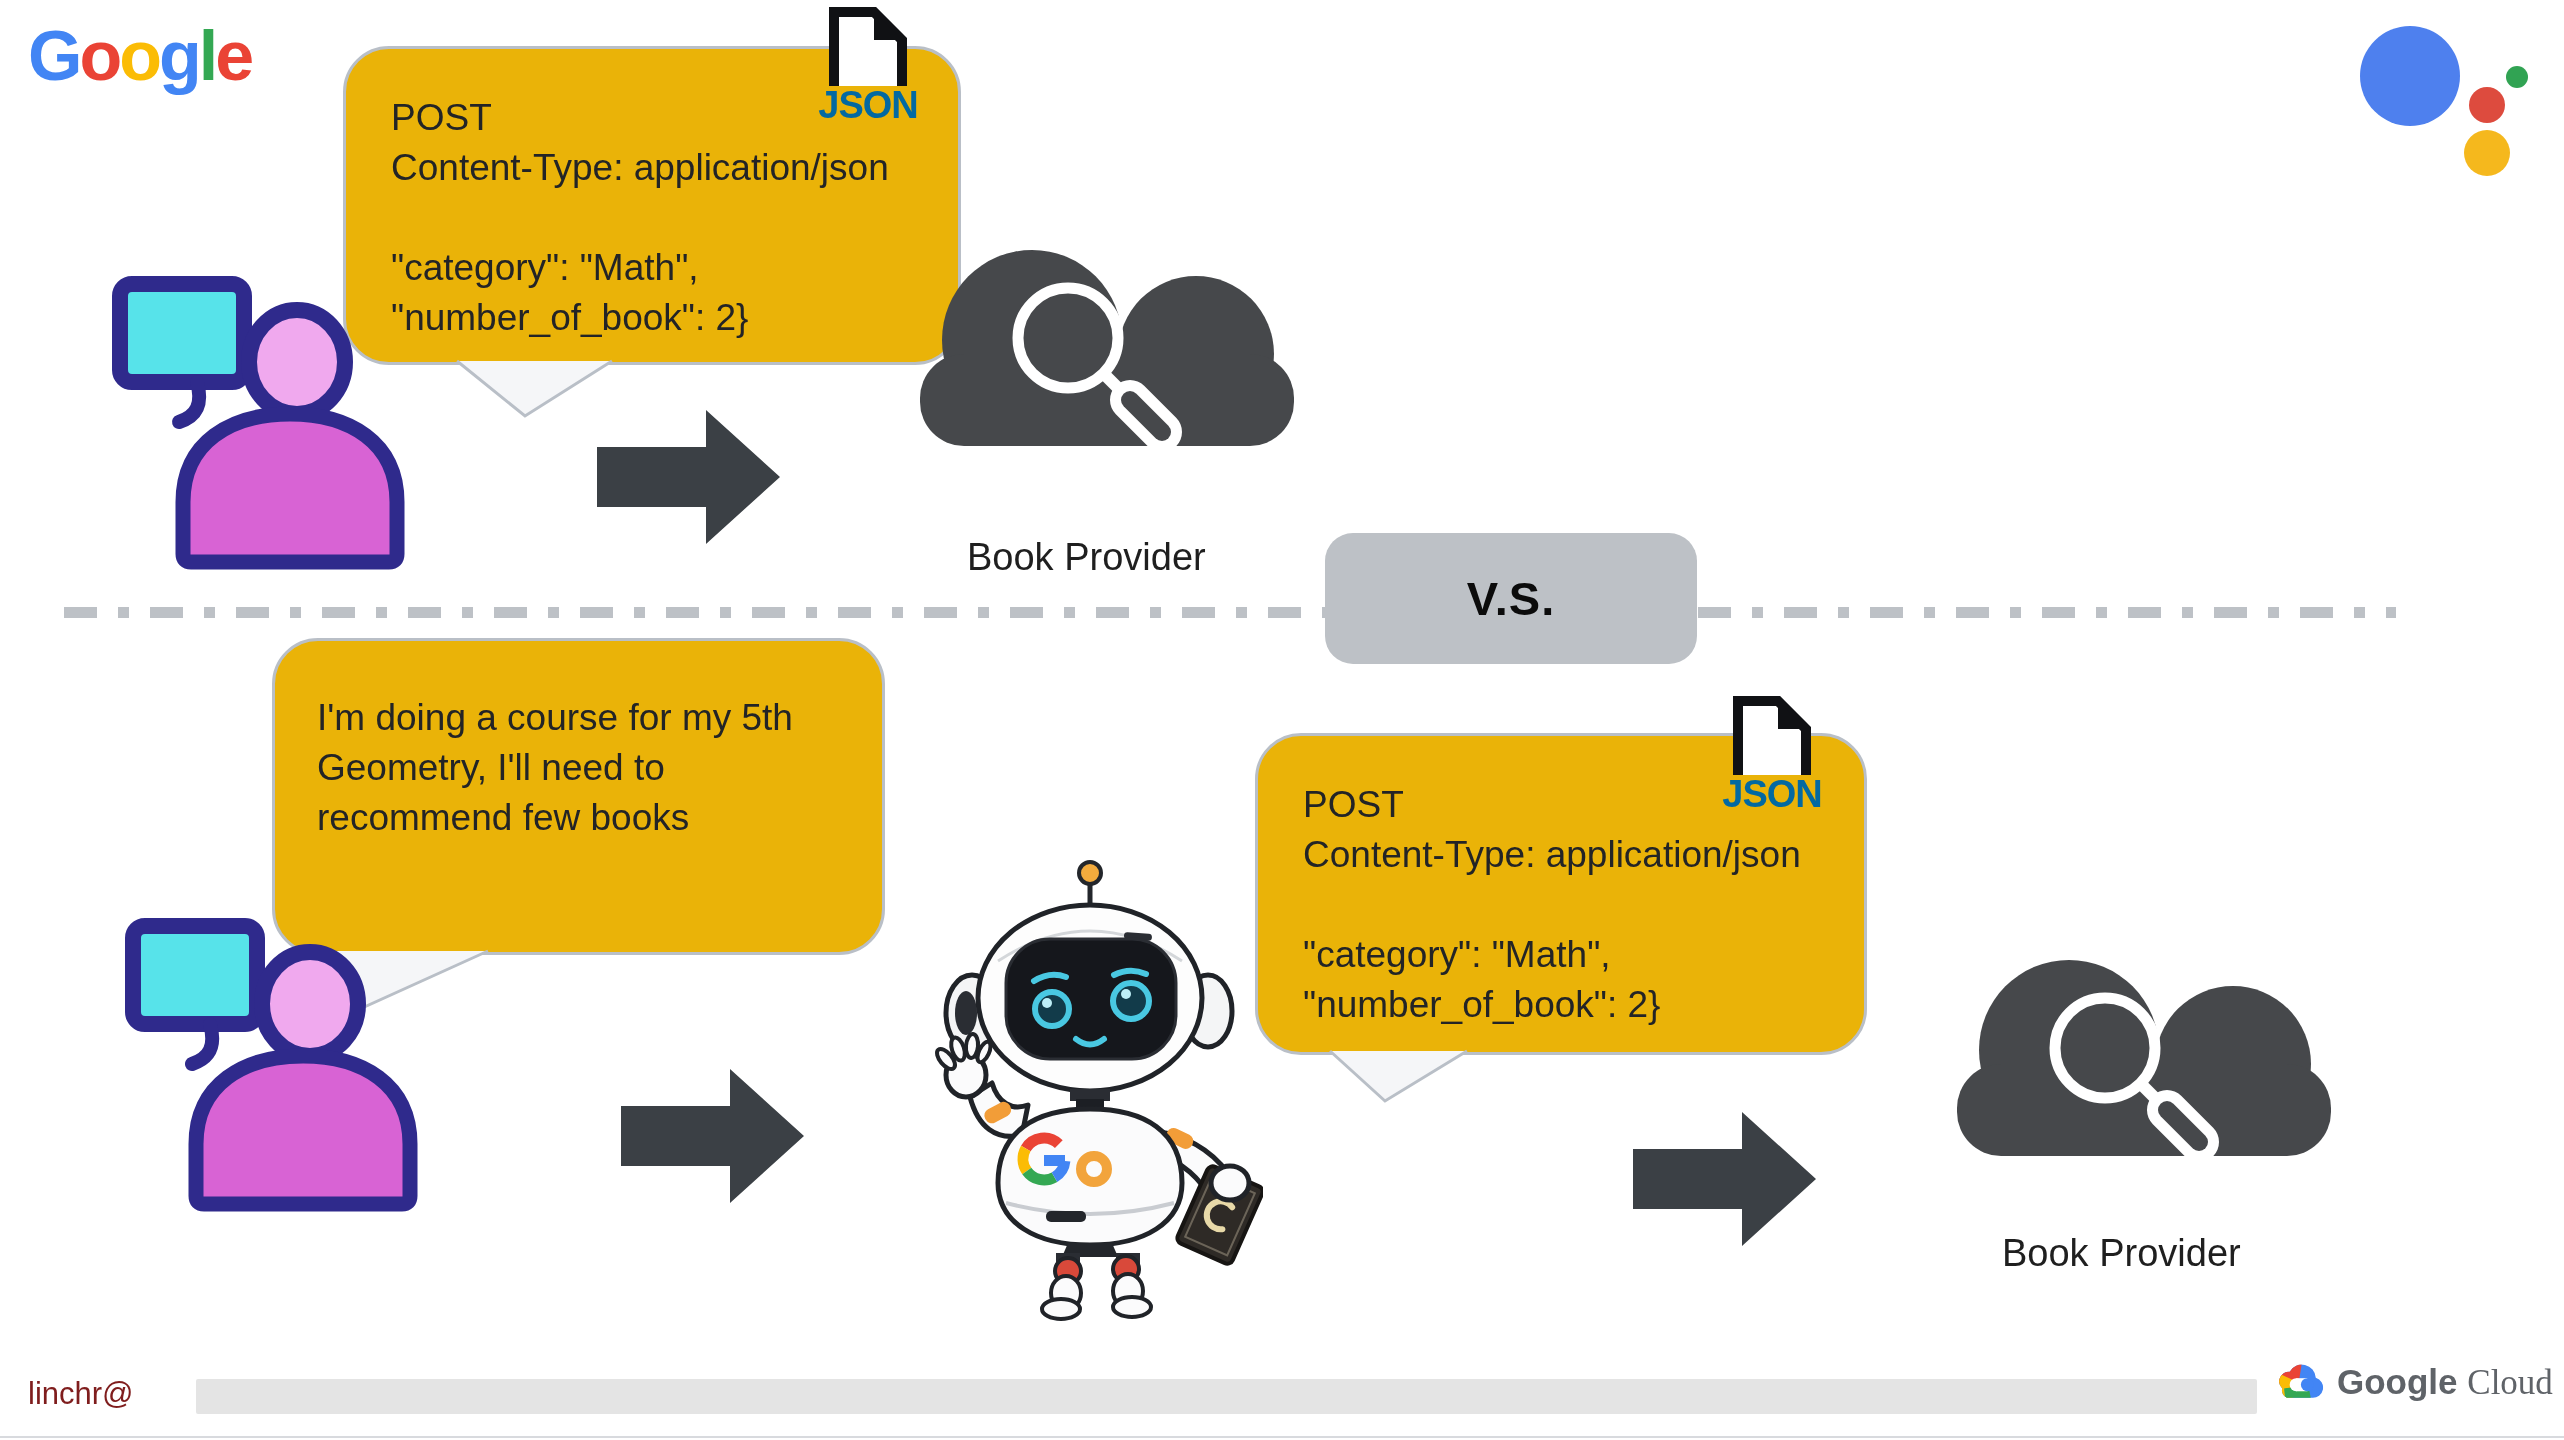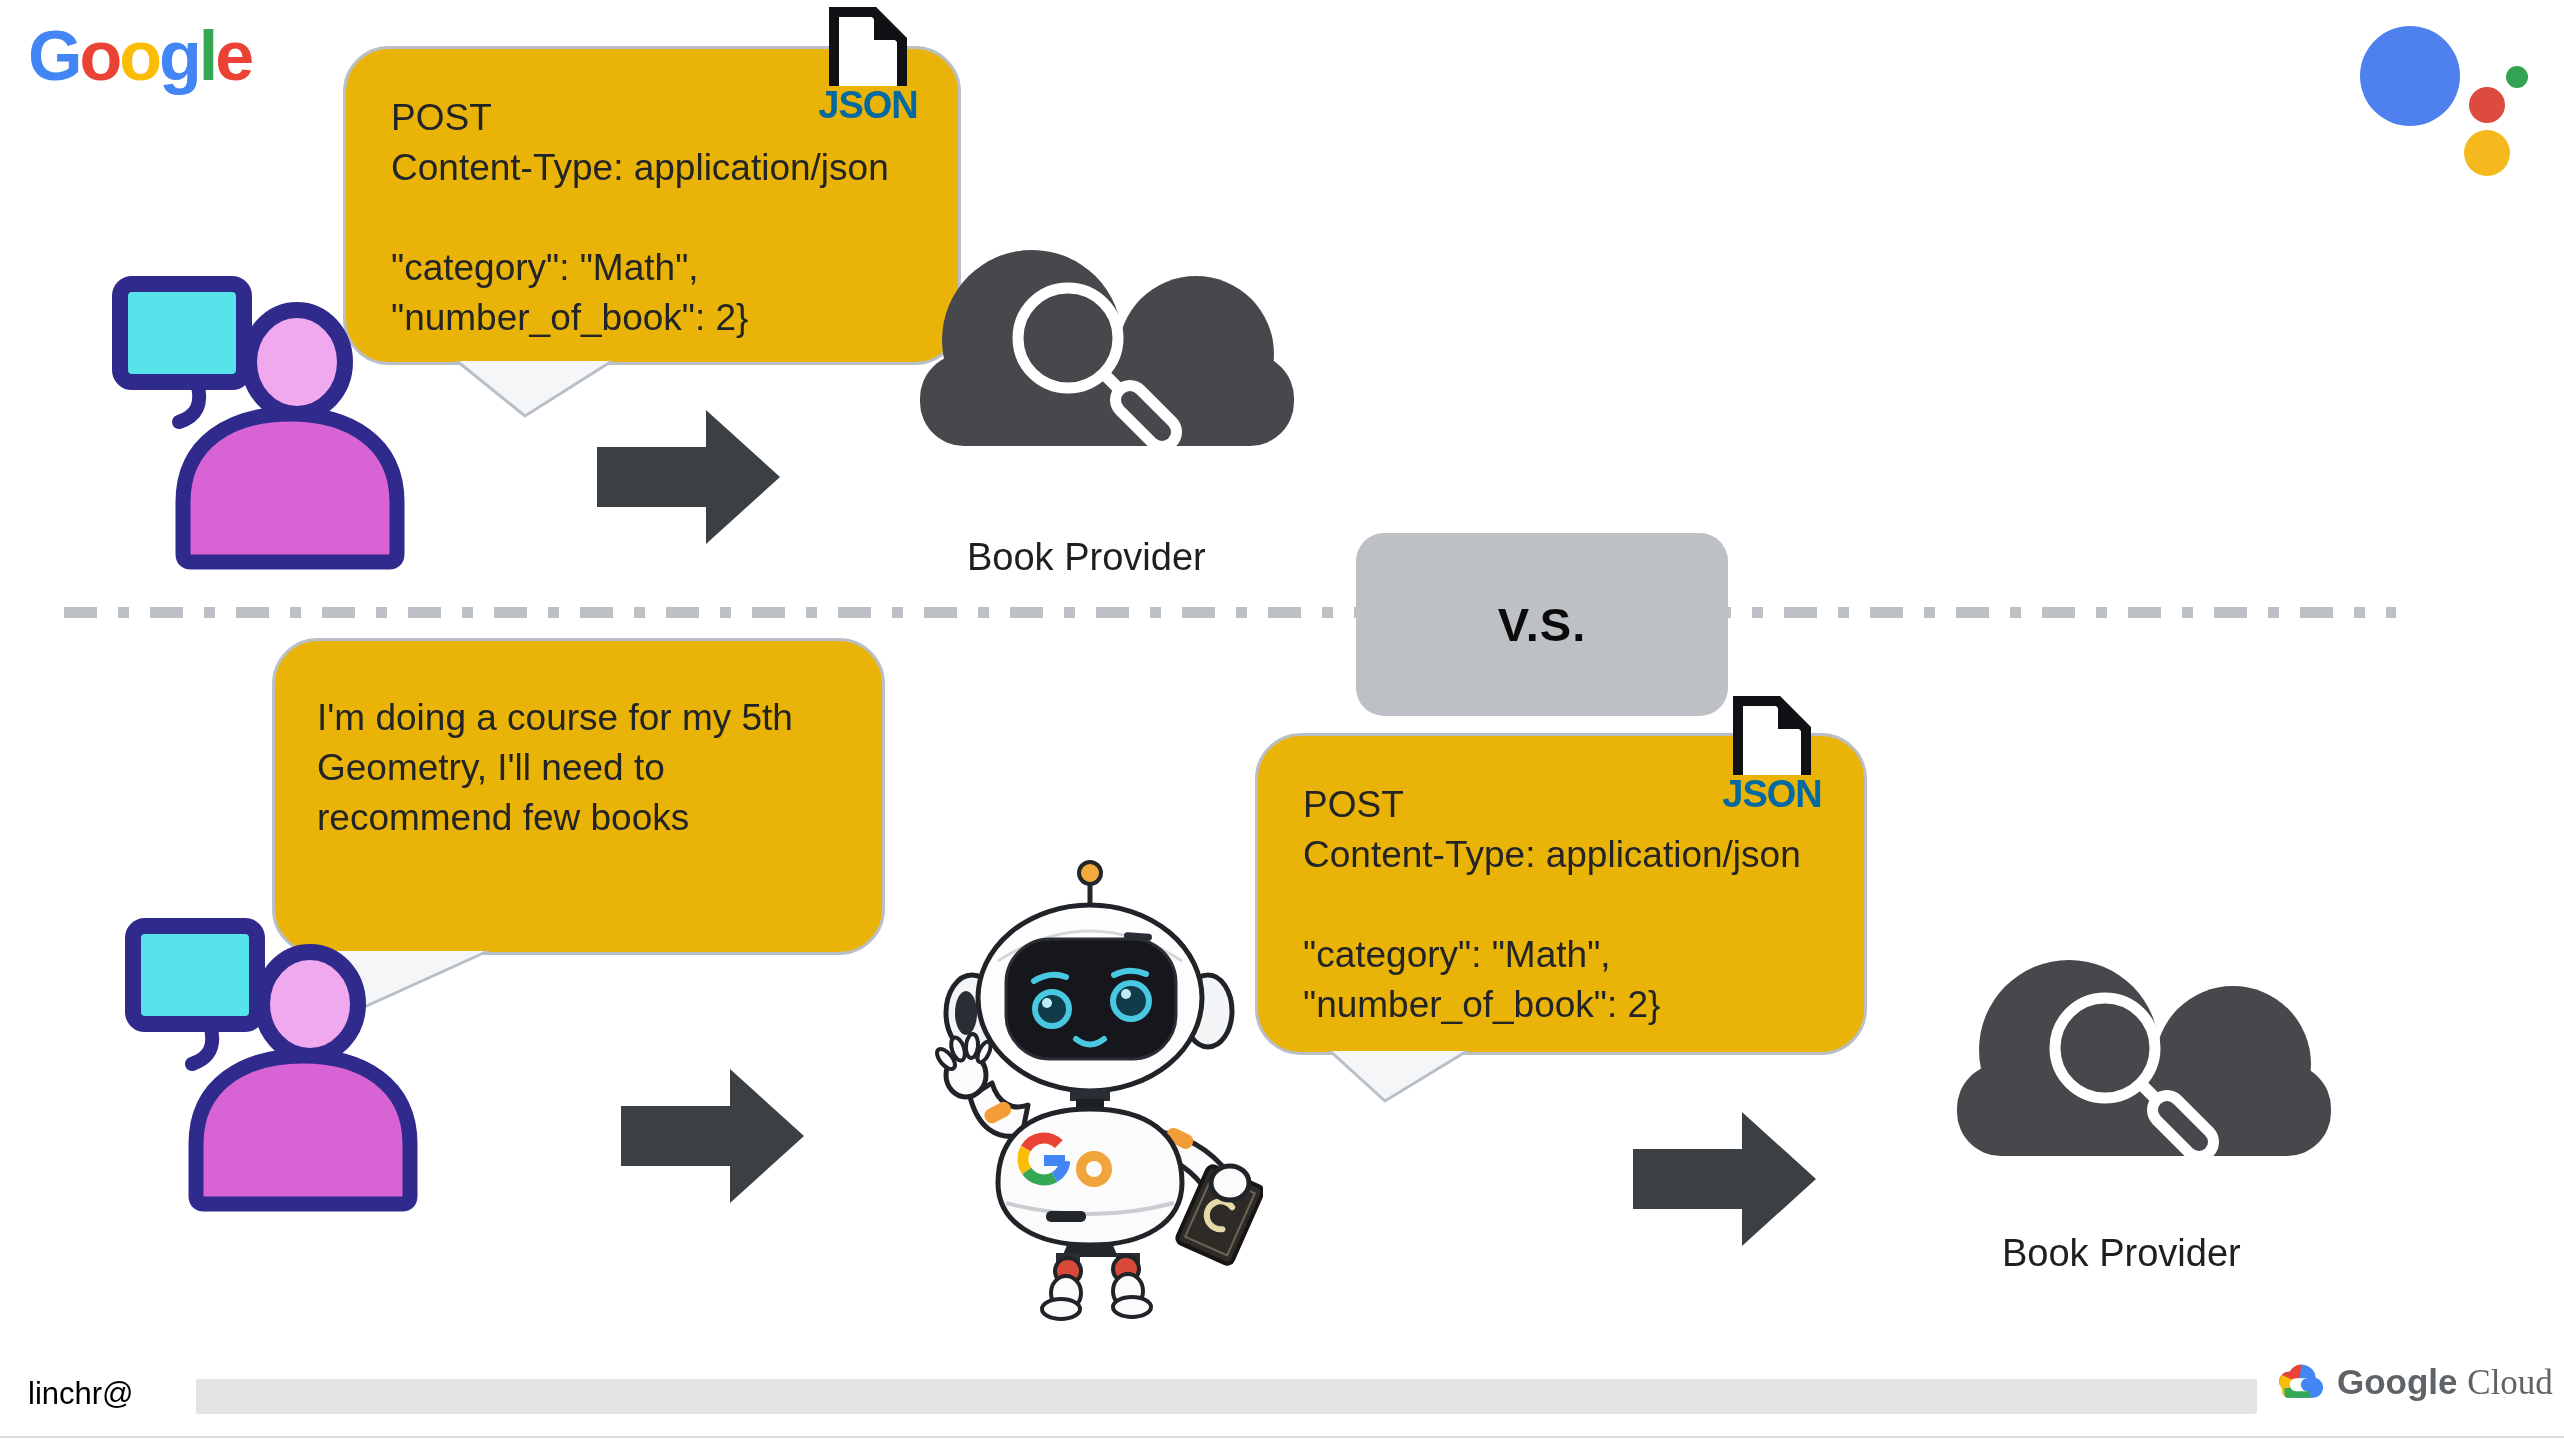--- a/index.html
+++ b/index.html
@@ -35,26 +35,26 @@
 
   
   .abs{position:absolute;}
   .provider-label{position:absolute;width:260px;text-align:left;font-size:38px;color:#1f1f1f;}
   #provider-label-top{left:967px;top:536px;}
   #provider-label-bottom{left:2002px;top:1232px;}
 
   
   #divider{position:absolute;left:64px;top:607px;width:2332px;height:11px;
            background:repeating-linear-gradient(90deg,#bdc1c6 0 33px,transparent 33px 54px,#bdc1c6 54px 65px,transparent 65px 86px);}
-  #vs-box{position:absolute;left:1356px;top:533px;width:372px;height:183px;background:#bdc1c6;
+  #vs-box{position:absolute;left:1325px;top:533px;width:372px;height:131px;background:#bdc1c6;
           border-radius:28px;display:flex;align-items:center;justify-content:center;}
   #vs-box span{font-size:47px;font-weight:800;color:#0b0b0b;letter-spacing:1px;}
 
   
-  #presenter{position:absolute;left:28px;top:1376px;font-size:31px;color:#000000;}
+  #presenter{position:absolute;left:28px;top:1376px;font-size:31px;color:#7f1d1d;}
   #progress-bar{position:absolute;left:196px;top:1379px;width:2061px;height:35px;background:#e4e4e4;border-radius:2px;}
   #bottom-line{position:absolute;left:0;top:1436px;width:2564px;height:2px;background:#d8dade;}
   #gc-logo-text{position:absolute;left:2337px;top:1362px;font-size:35px;color:#5f6368;line-height:40px;white-space:pre;}
   #gc-logo-text .w1{font-weight:600;} #gc-logo-text .w2{font-weight:400;font-family:Liberation Serif, serif;}
 </style>
 </head>
 <body>
 
 <div id="slide">
 

